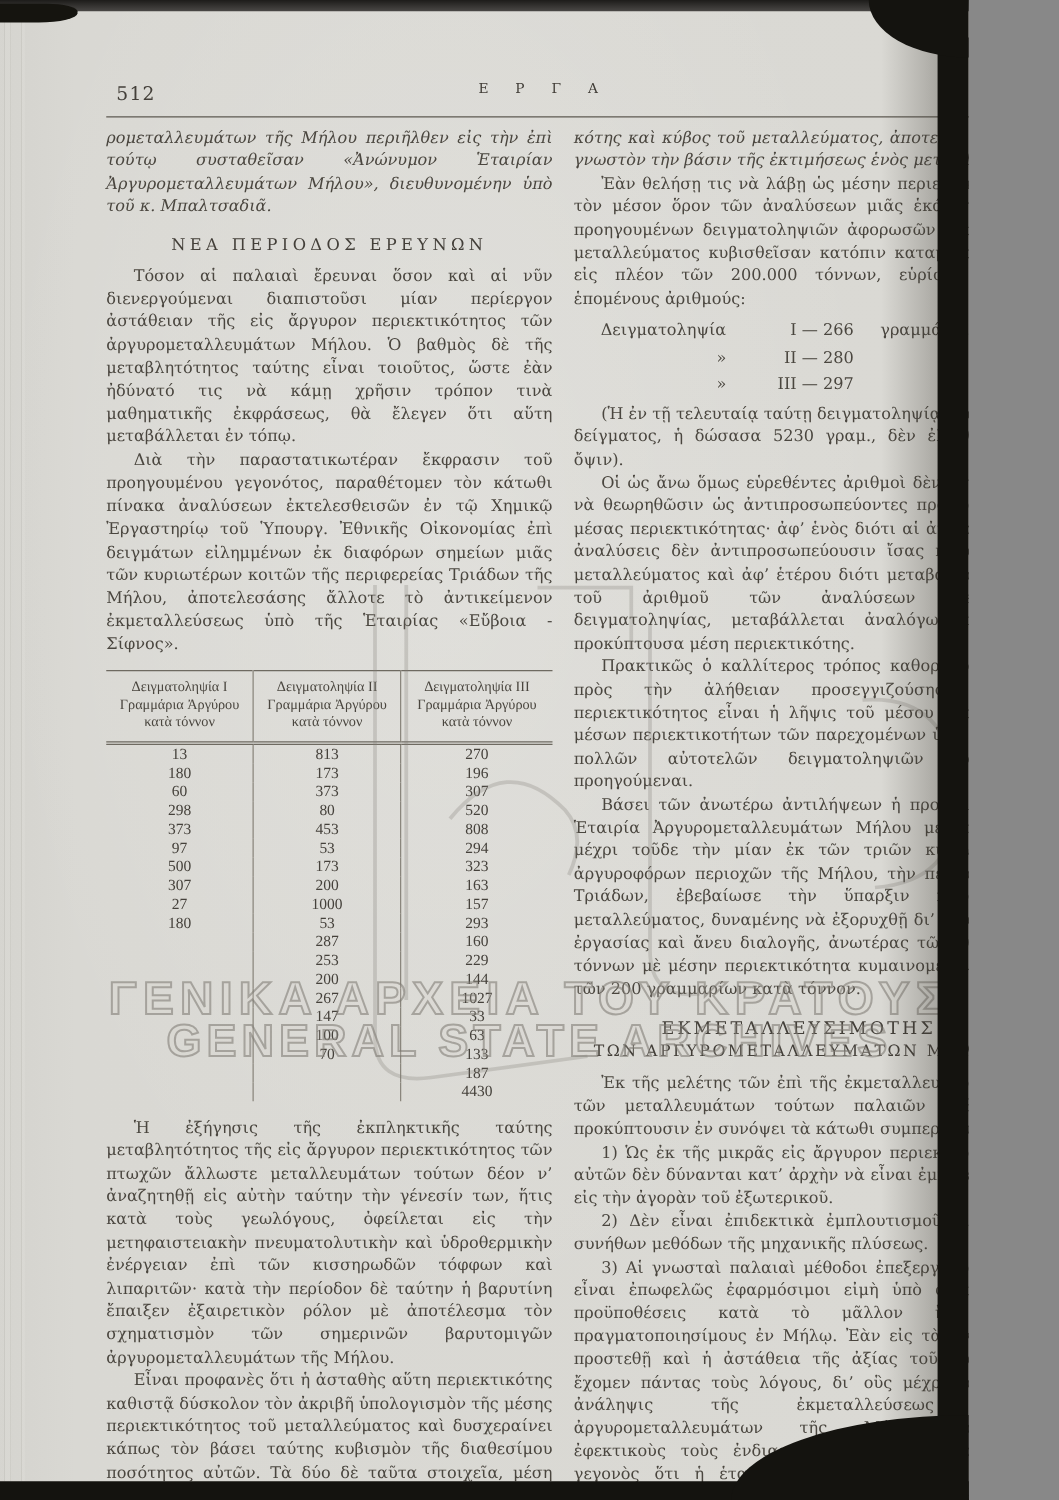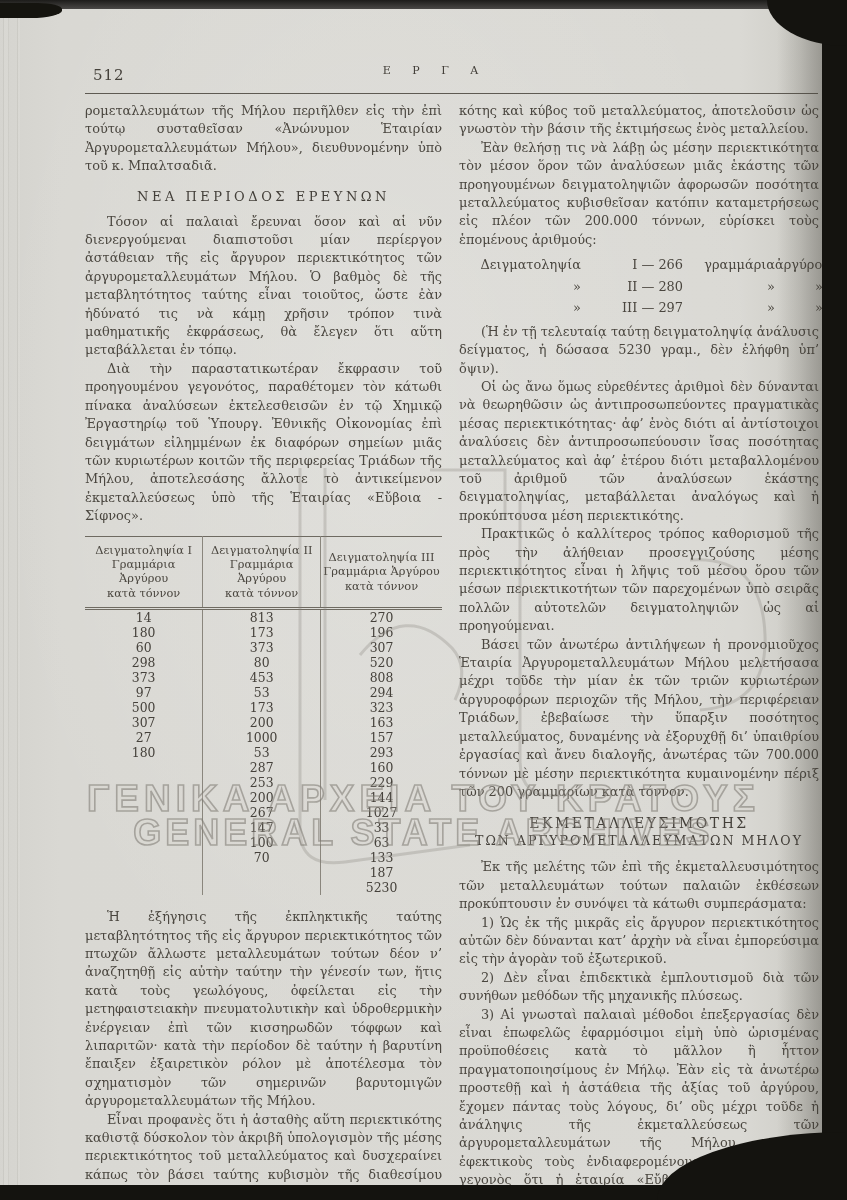--- a/index.html
+++ b/index.html
@@ -1,18 +1,18 @@
 <!DOCTYPE html>
 <html><head>
 <meta charset="utf-8">
 <style>
   html,body{margin:0;padding:0;background:#888;}
   .page{
     position:relative;
-    width:847px;height:1200px;
+    width:775px;height:1200px;
     background:
       radial-gradient(ellipse at 45% 35%, rgba(255,255,255,0.18), rgba(0,0,0,0) 60%),
       linear-gradient(to right, #d4d3ce 0px, #d9d8d3 60px, #dad9d4 740px, #cfcec8 800px, #c2c1bb 822px),
       #d8d7d2;
     overflow:hidden;
     font-family:"DejaVu Serif", serif;
     color:#4a463f;
   }
   
   .edge-top{position:absolute;left:0;top:0;width:847px;height:9px;background:linear-gradient(to bottom,#1d1c1a,#4a4846);z-index:20;}
@@ -27,26 +27,26 @@
     opacity:.55;}
   
   .hdr-page-num{position:absolute;left:93px;top:66px;font-size:15px;letter-spacing:1px;color:#44403a;}
   .hdr-title{position:absolute;left:85px;top:64px;width:700px;text-align:center;font-size:11px;letter-spacing:9px;color:#413d37;}
   .hdr-rule{position:absolute;left:85px;top:93px;width:733px;border-top:1px solid #5e5a52;}
   
   .col{position:absolute;top:102px;z-index:2;}
   .col-left{left:85px;width:357px;}
   .col-right{left:459px;width:360px;}
   .body-p{margin:0;text-align:justify;text-indent:1.7em;font-size:12.9px;line-height:18.4px;color:#4a463f;}
-  .no-indent{text-indent:0;}
+  .no-indent{text-indent:0;font-style:italic;}
   .sec-head{margin:13px 0 9px;text-align:center;font-size:13px;letter-spacing:3.5px;color:#433f39;font-weight:normal;}
   .sec-head2{margin:14px 0 2px;text-align:center;font-size:14px;letter-spacing:2.5px;color:#433f39;font-weight:normal;}
   .sec-head2b{margin:0 0 10px;text-align:center;font-size:12.6px;letter-spacing:2px;color:#433f39;font-weight:normal;}
   
-  table.analysis{width:100%;margin-top:10px;border-collapse:collapse;border-top:1px solid #6e6a61;}
+  table.analysis{width:100%;margin-top:10px;border-collapse:collapse;border-top:1px solid #6e6a61;font-family:Liberation Serif, serif;}
   table.analysis th{font-weight:normal;font-size:11.4px;line-height:14.4px;padding:6px 2px 7px;text-align:center;color:#4a463f;border-bottom:3px double #6e6a61;}
   table.analysis th+th, table.analysis td+td{border-left:1px solid #8a867d;}
   table.analysis td{font-size:12.4px;line-height:15px;text-align:center;padding:0 2px;color:#45413b;}
   table.analysis td:empty::after{content:"\00a0";}
   
   .sampling{margin:5px 0 4px 4px;}
   .sampling-row{display:grid;grid-template-columns:118px 102px 92px 48px;font-size:12.9px;line-height:21.5px;color:#4a463f;}
   .sampling-row span{text-align:right;}
   
   .wm{position:absolute;left:0;width:847px;text-align:center;z-index:6;pointer-events:none;
@@ -110,21 +110,21 @@
           </th>
           <th style="width:34%">
             <div>Δειγματοληψία ΙΙΙ</div>
             <div>Γραμμάρια Ἀργύρου</div>
             <div>κατὰ τόννον</div>
           </th>
         </tr>
       </thead>
       <tbody>
           <tr>
-            <td>14</td>
+            <td>13</td>
             <td>813</td>
             <td>270</td>
           </tr>
           <tr>
             <td>180</td>
             <td>173</td>
             <td>196</td>
           </tr>
           <tr>
             <td>60</td>
@@ -202,21 +202,21 @@
             <td>133</td>
           </tr>
           <tr>
             <td></td>
             <td></td>
             <td>187</td>
           </tr>
           <tr>
             <td></td>
             <td></td>
-            <td>5230</td>
+            <td>4430</td>
           </tr>
         </tbody>
     </table>
 
     <p class="body-p" style="margin-top:13px">Ἡ ἐξήγησις τῆς ἐκπληκτικῆς ταύτης μεταβλητότητος τῆς εἰς ἄργυρον περιεκτικότητος τῶν πτωχῶν ἄλλωστε μεταλλευμάτων τούτων δέον ν’ ἀναζητηθῇ εἰς αὐτὴν ταύτην τὴν γένεσίν των, ἥτις κατὰ τοὺς γεωλόγους, ὀφείλεται εἰς τὴν μετηφαιστειακὴν πνευματολυτικὴν καὶ ὑδροθερμικὴν ἐνέργειαν ἐπὶ τῶν κισσηρωδῶν τόφφων καὶ λιπαριτῶν· κατὰ τὴν περίοδον δὲ ταύτην ἡ βαρυτίνη ἔπαιξεν ἐξαιρετικὸν ρόλον μὲ ἀποτέλεσμα τὸν σχηματισμὸν τῶν σημερινῶν βαρυτομιγῶν ἀργυρομεταλλευμάτων τῆς Μήλου.</p>
     <p class="body-p">Εἶναι προφανὲς ὅτι ἡ ἀσταθὴς αὕτη περιεκτικότης καθιστᾷ δύσκολον τὸν ἀκριβῆ ὑπολογισμὸν τῆς μέσης περιεκτικότητος τοῦ μεταλλεύματος καὶ δυσχεραίνει κάπως τὸν βάσει ταύτης κυβισμὸν τῆς διαθεσίμου ποσότητος αὐτῶν. Τὰ δύο δὲ ταῦτα στοιχεῖα, μέση περιεκτι-</p>
   </div>
 
   <div class="col col-right">
     <p class="body-p no-indent">κότης καὶ κύβος τοῦ μεταλλεύματος, ἀποτελοῦσιν ὡς γνωστὸν τὴν βάσιν τῆς ἐκτιμήσεως ἑνὸς μεταλλείου.</p>

